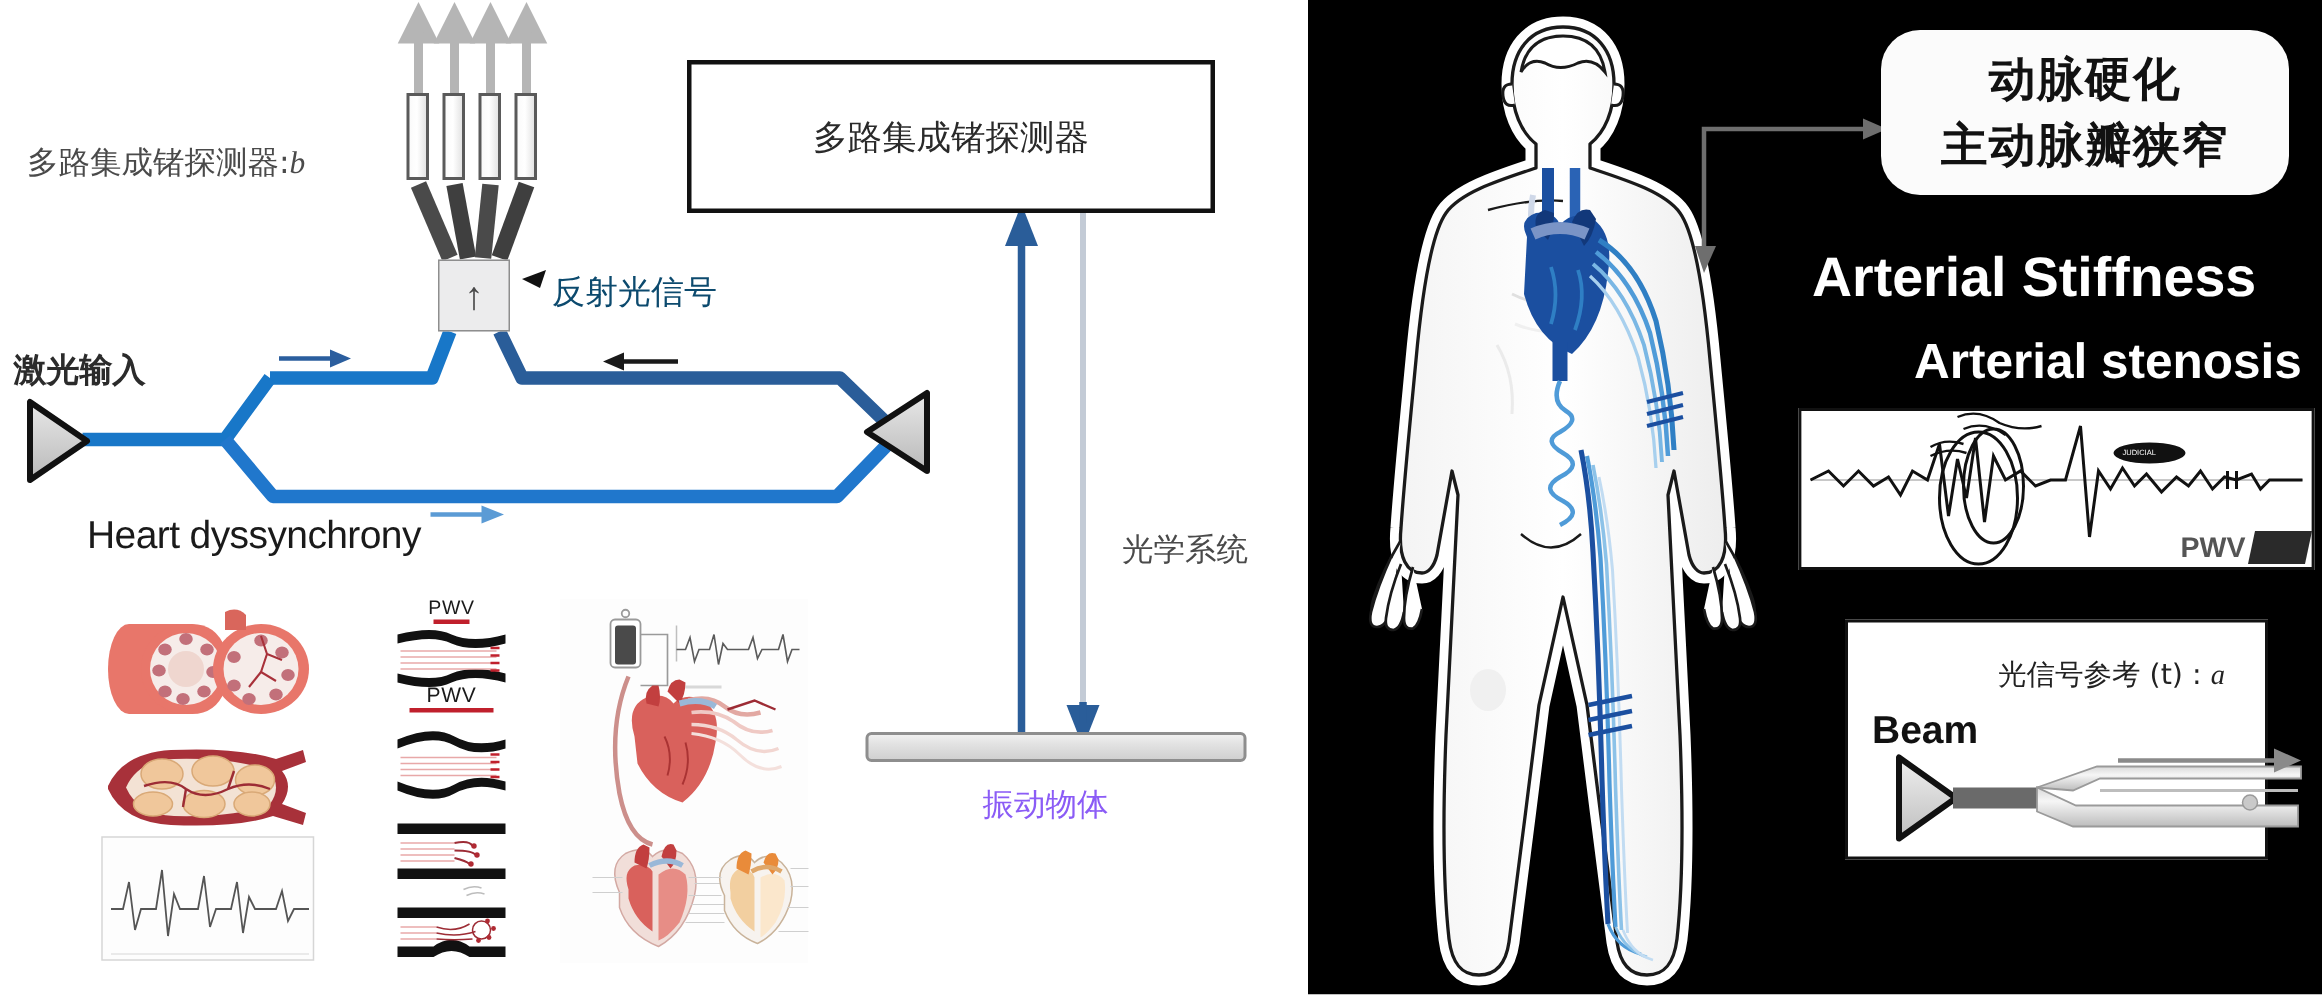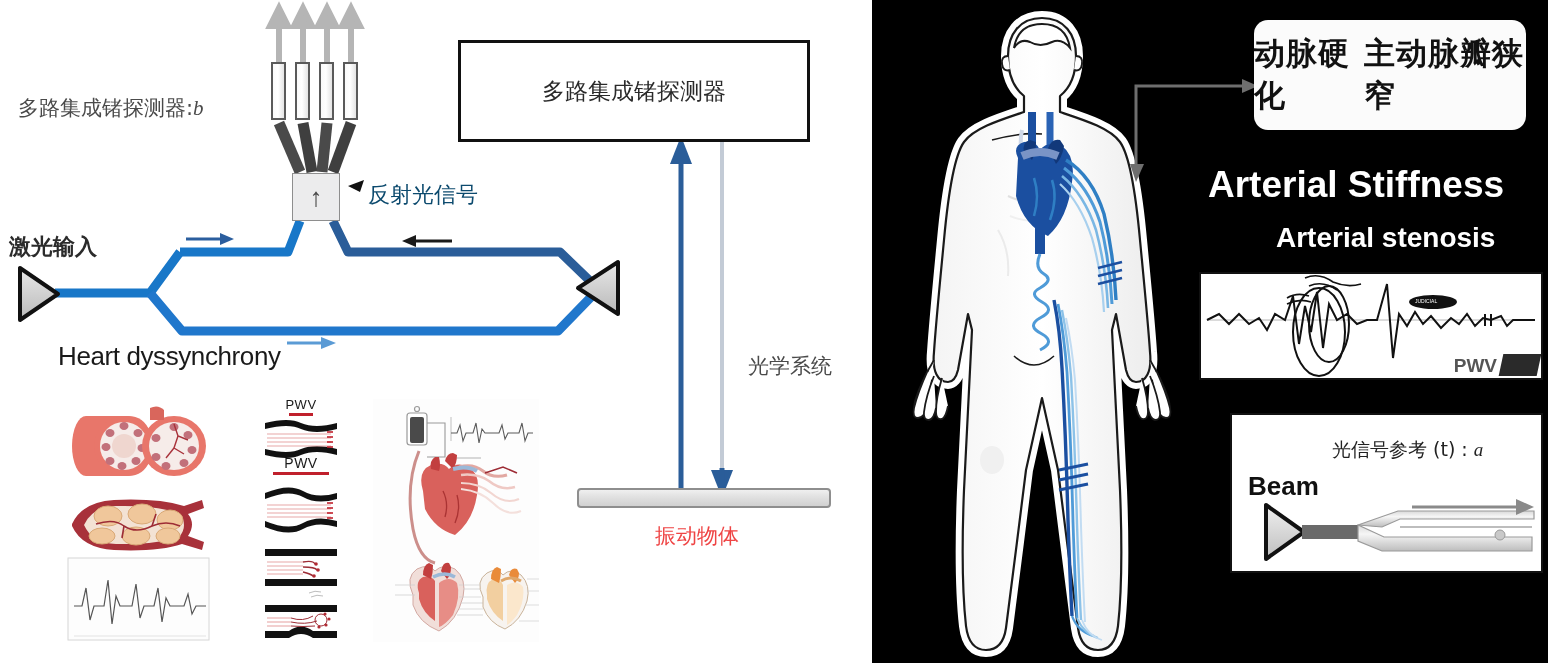--- a/index.html
+++ b/index.html
@@ -37,21 +37,21 @@
   #label-reflected {
     left: 368px; top: 180px;
     font-size: 22px; color: #0c4a6e;
   }
   #label-optical-system {
     left: 748px; top: 352px;
     font-size: 21px; color: #4a4a4a;
   }
   #label-vibrating-object {
     left: 655px; top: 522px;
-    font-size: 21px; color: #ef4444; text-align: center;
+    font-size: 21px; color: #8b5cf6; text-align: center;
   }
   #label-heart-dys {
     position: absolute; left: 58px; top: 341px;
     font-size: 26px; font-weight: 400; color: #1a1a1a;
     font-family: "Liberation Sans", sans-serif;
     letter-spacing: -0.4px;
     white-space: nowrap;
   }
 
   
@@ -99,56 +99,56 @@
 
   
   #right-panel {
     position: absolute; left: 872px; top: 0;
     width: 676px; height: 663px;
     background: #000000;
   }
   #callout-box {
     position: absolute; left: 382px; top: 20px;
     width: 272px; height: 110px;
-    background: #fbfbfb; border-radius: 14px;
-    display: flex; flex-direction: row; align-items: center; justify-content: center;
+    background: #fbfbfb; border-radius: 26px;
+    display: flex; flex-direction: column; align-items: center; justify-content: center;
     gap: 2px;
   }
   .callout-line {
     font-size: 31px; font-weight: 700; color: #111;
     font-family: "DejaVu Sans", sans-serif; letter-spacing: 1px;
   }
   #txt-arterial-stiffness {
     position: absolute; left: 336px; top: 164px;
     font-size: 37px; font-weight: 700; color: #ffffff;
     font-family: "Liberation Sans", sans-serif;
   }
   #txt-arterial-stenosis {
     position: absolute; left: 404px; top: 222px;
-    font-size: 28px; font-weight: 700; color: #ffffff;
+    font-size: 33px; font-weight: 700; color: #ffffff;
     font-family: "Liberation Sans", sans-serif;
   }
   #wave-panel {
     position: absolute; left: 327px; top: 272px;
     width: 344px; height: 108px;
     background: #ffffff; border: 2px solid #111;
   }
   #wave-pwv-label {
     position: absolute; right: 44px; bottom: 1px;
     font-size: 19px; font-weight: 700; color: #555;
     font-family: "Liberation Sans", sans-serif;
   }
   #wave-pwv-block {
     position: absolute; right: 2px; bottom: 2px;
     width: 38px; height: 22px; background: #2a2a2a;
     transform: skewX(-12deg);
   }
   #beam-panel {
     position: absolute; left: 358px; top: 413px;
-    width: 313px; height: 160px;
+    width: 282px; height: 160px;
     background: #ffffff; border: 2px solid #111;
   }
   #beam-ref-label {
     position: absolute; left: 100px; top: 22px;
     font-size: 19px; color: #222;
     font-family: "DejaVu Sans", sans-serif; white-space: nowrap;
   }
   #beam-ref-label .italic-a { font-style: italic; font-family: "Liberation Serif", serif; }
   #beam-word {
     position: absolute; left: 16px; top: 56px;

